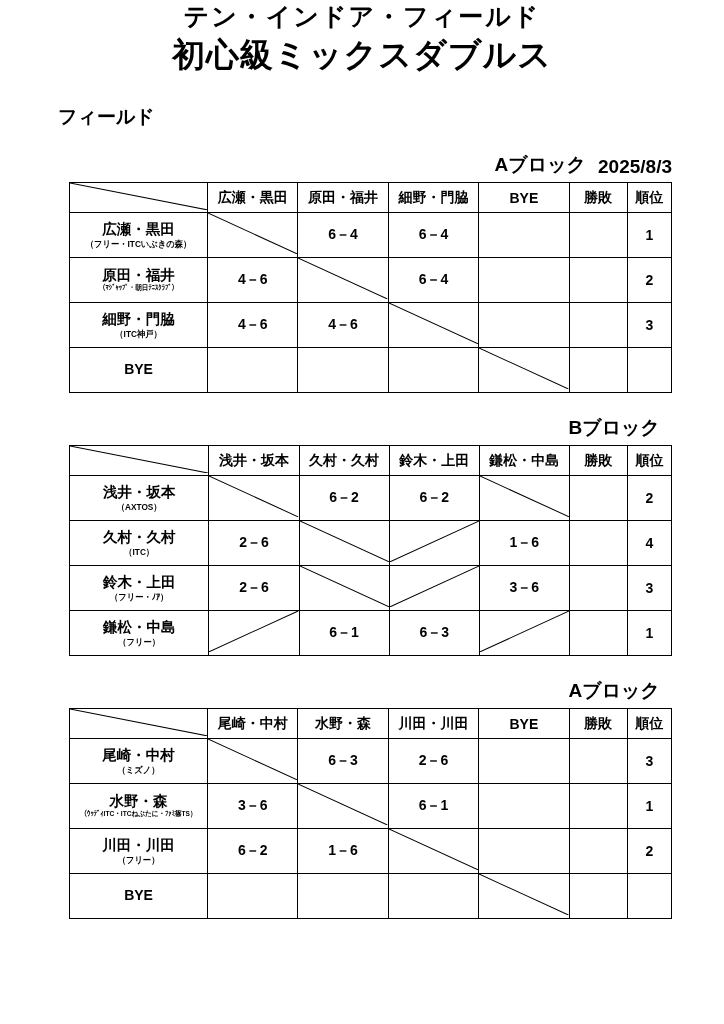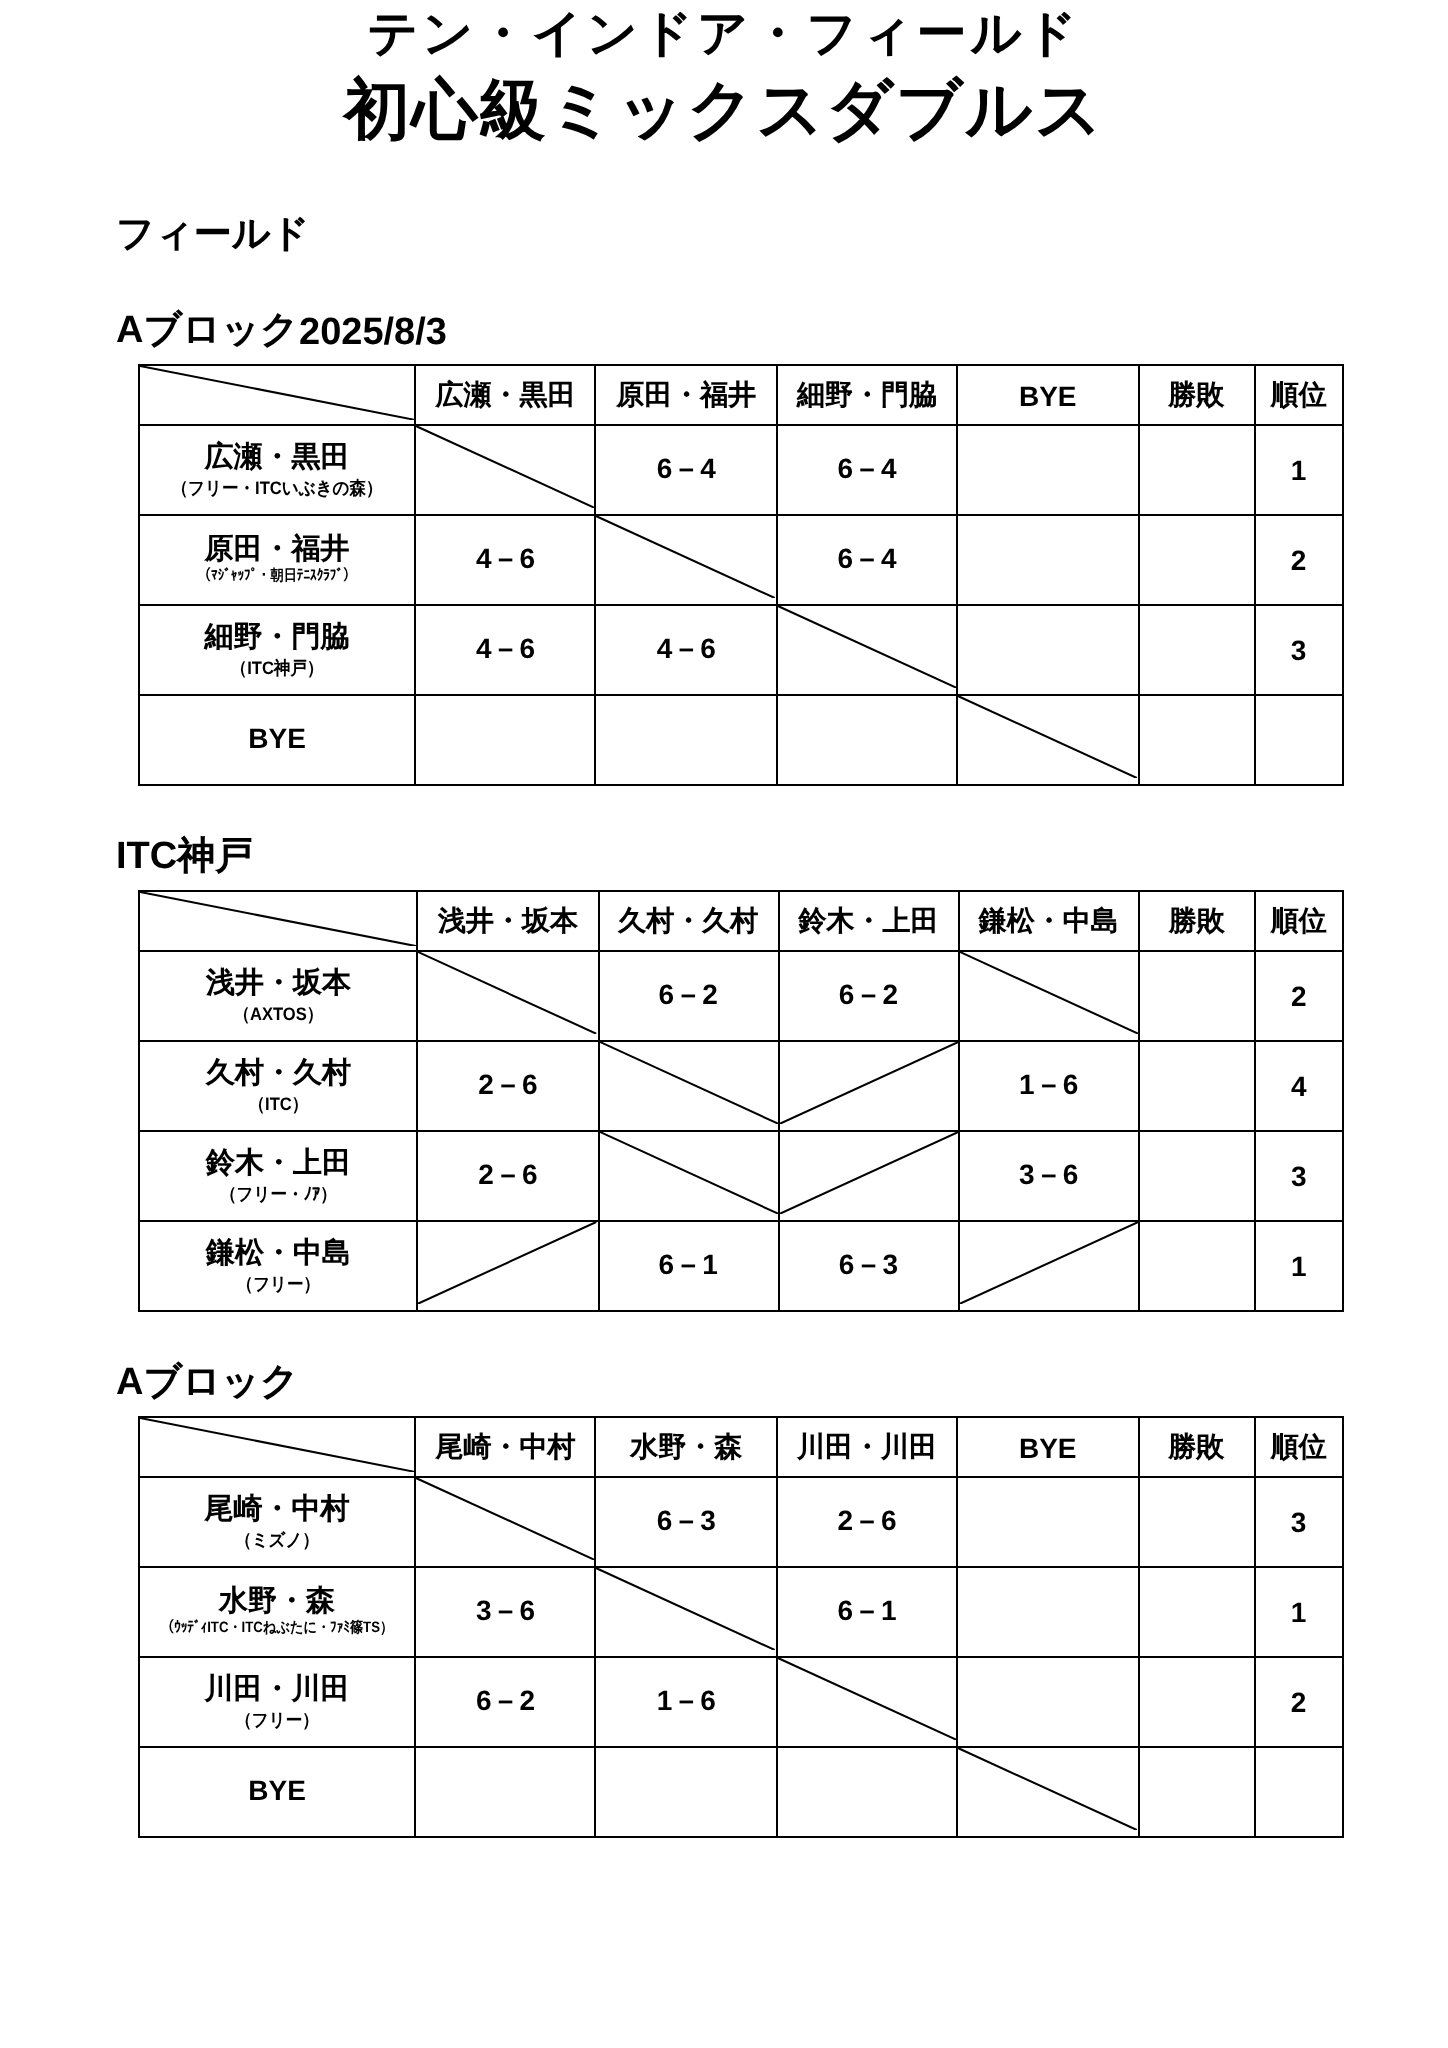--- a/index.html
+++ b/index.html
@@ -36,31 +36,32 @@
   }
   .section-label {
     font-size: 19px;
     font-weight: bold;
     margin-top: 26px;
     margin-left: 6px;
   }
   .block-head {
     display: flex;
     align-items: flex-end;
-    justify-content: flex-start;
+    justify-content: flex-end;
     margin-top: 22px;
     margin-left: 6px;
   }
   .block-title {
     font-size: 19px;
     font-weight: bold;
   }
   .block-date {
     font-size: 19px;
     font-weight: bold;
+    margin-left: 12px;
   }
   .block-wrap {
     margin-top: 4px;
   }
   table.grid {
     border-collapse: collapse;
     table-layout: fixed;
     margin-left: 17px;
   }
   table.grid td, table.grid th {
@@ -218,21 +219,21 @@
               </svg>
         </td>
         <td class="score-cell"></td>
         <td class="score-cell"></td>
       </tr>
     </tbody>
       </table>
   </div>
 
   <div class="block-head">
-    <div class="block-title">ITC神戸</div>
+    <div class="block-title">Bブロック</div>
     <div class="block-date"></div>
   </div>
   <div class="block-wrap">
     <table class="grid">
       <colgroup>
         <col class="c-name">
           <col class="c-opp">
           <col class="c-opp">
           <col class="c-opp">
           <col class="c-bye">

